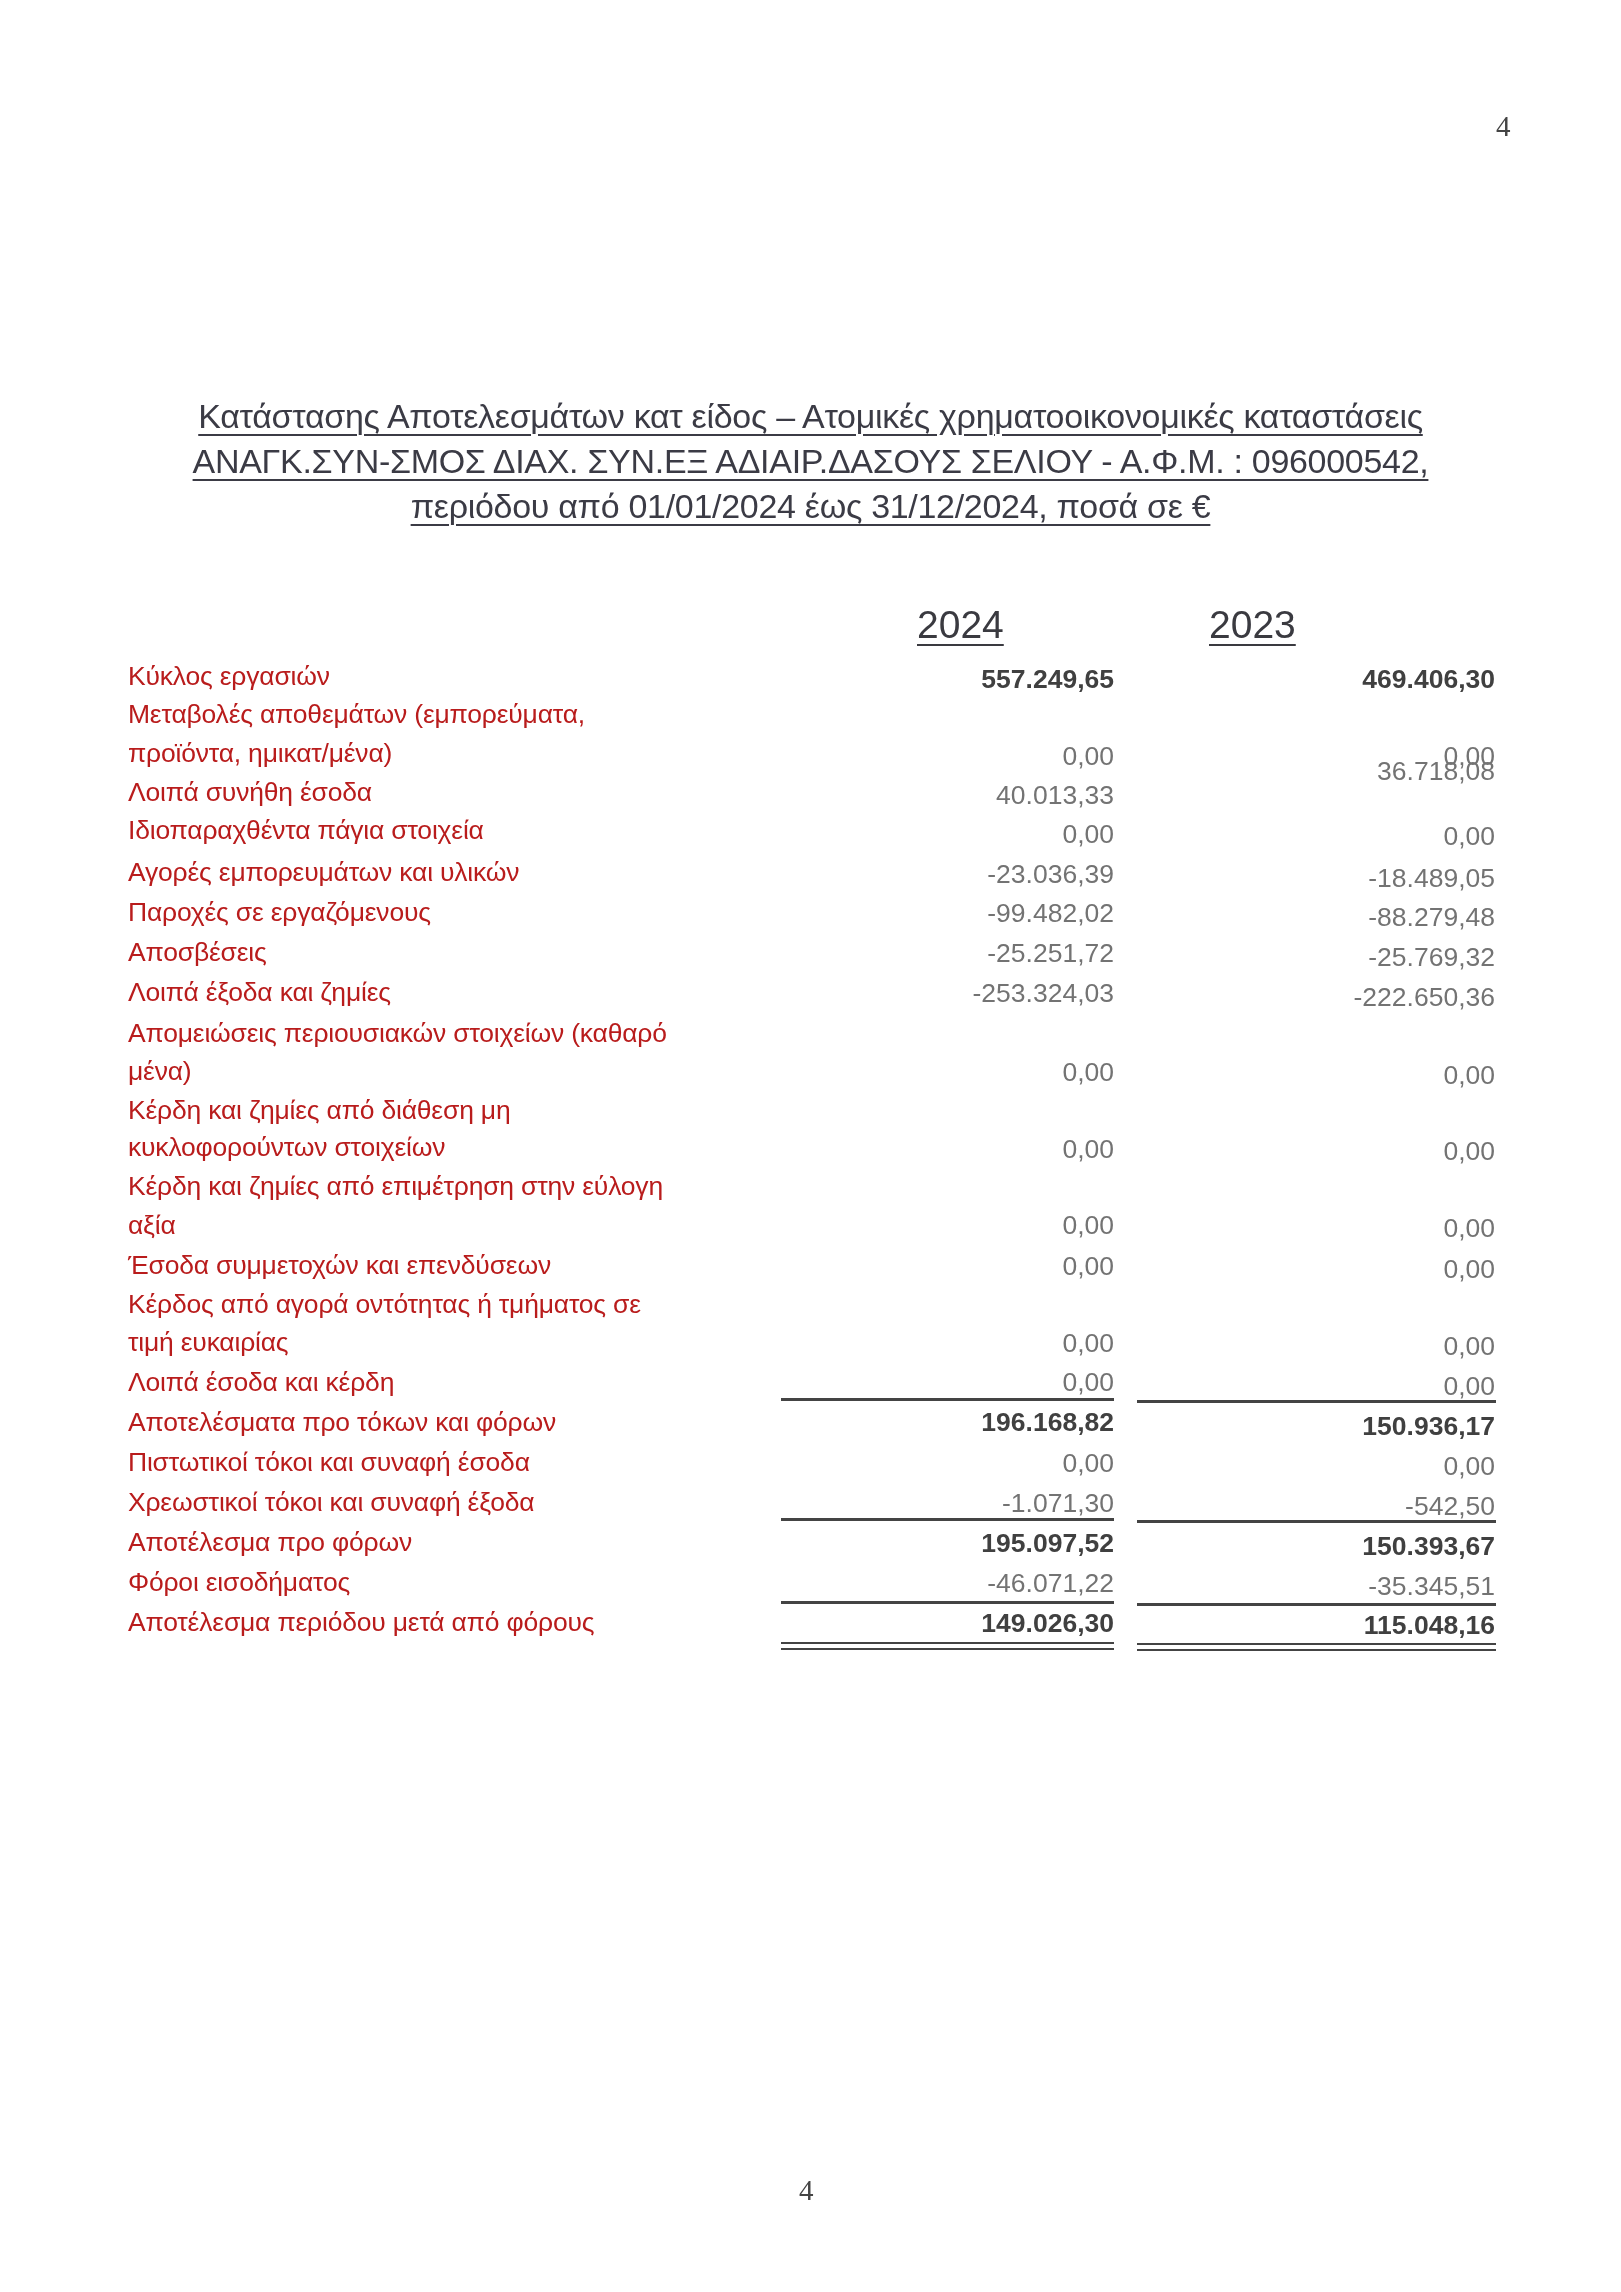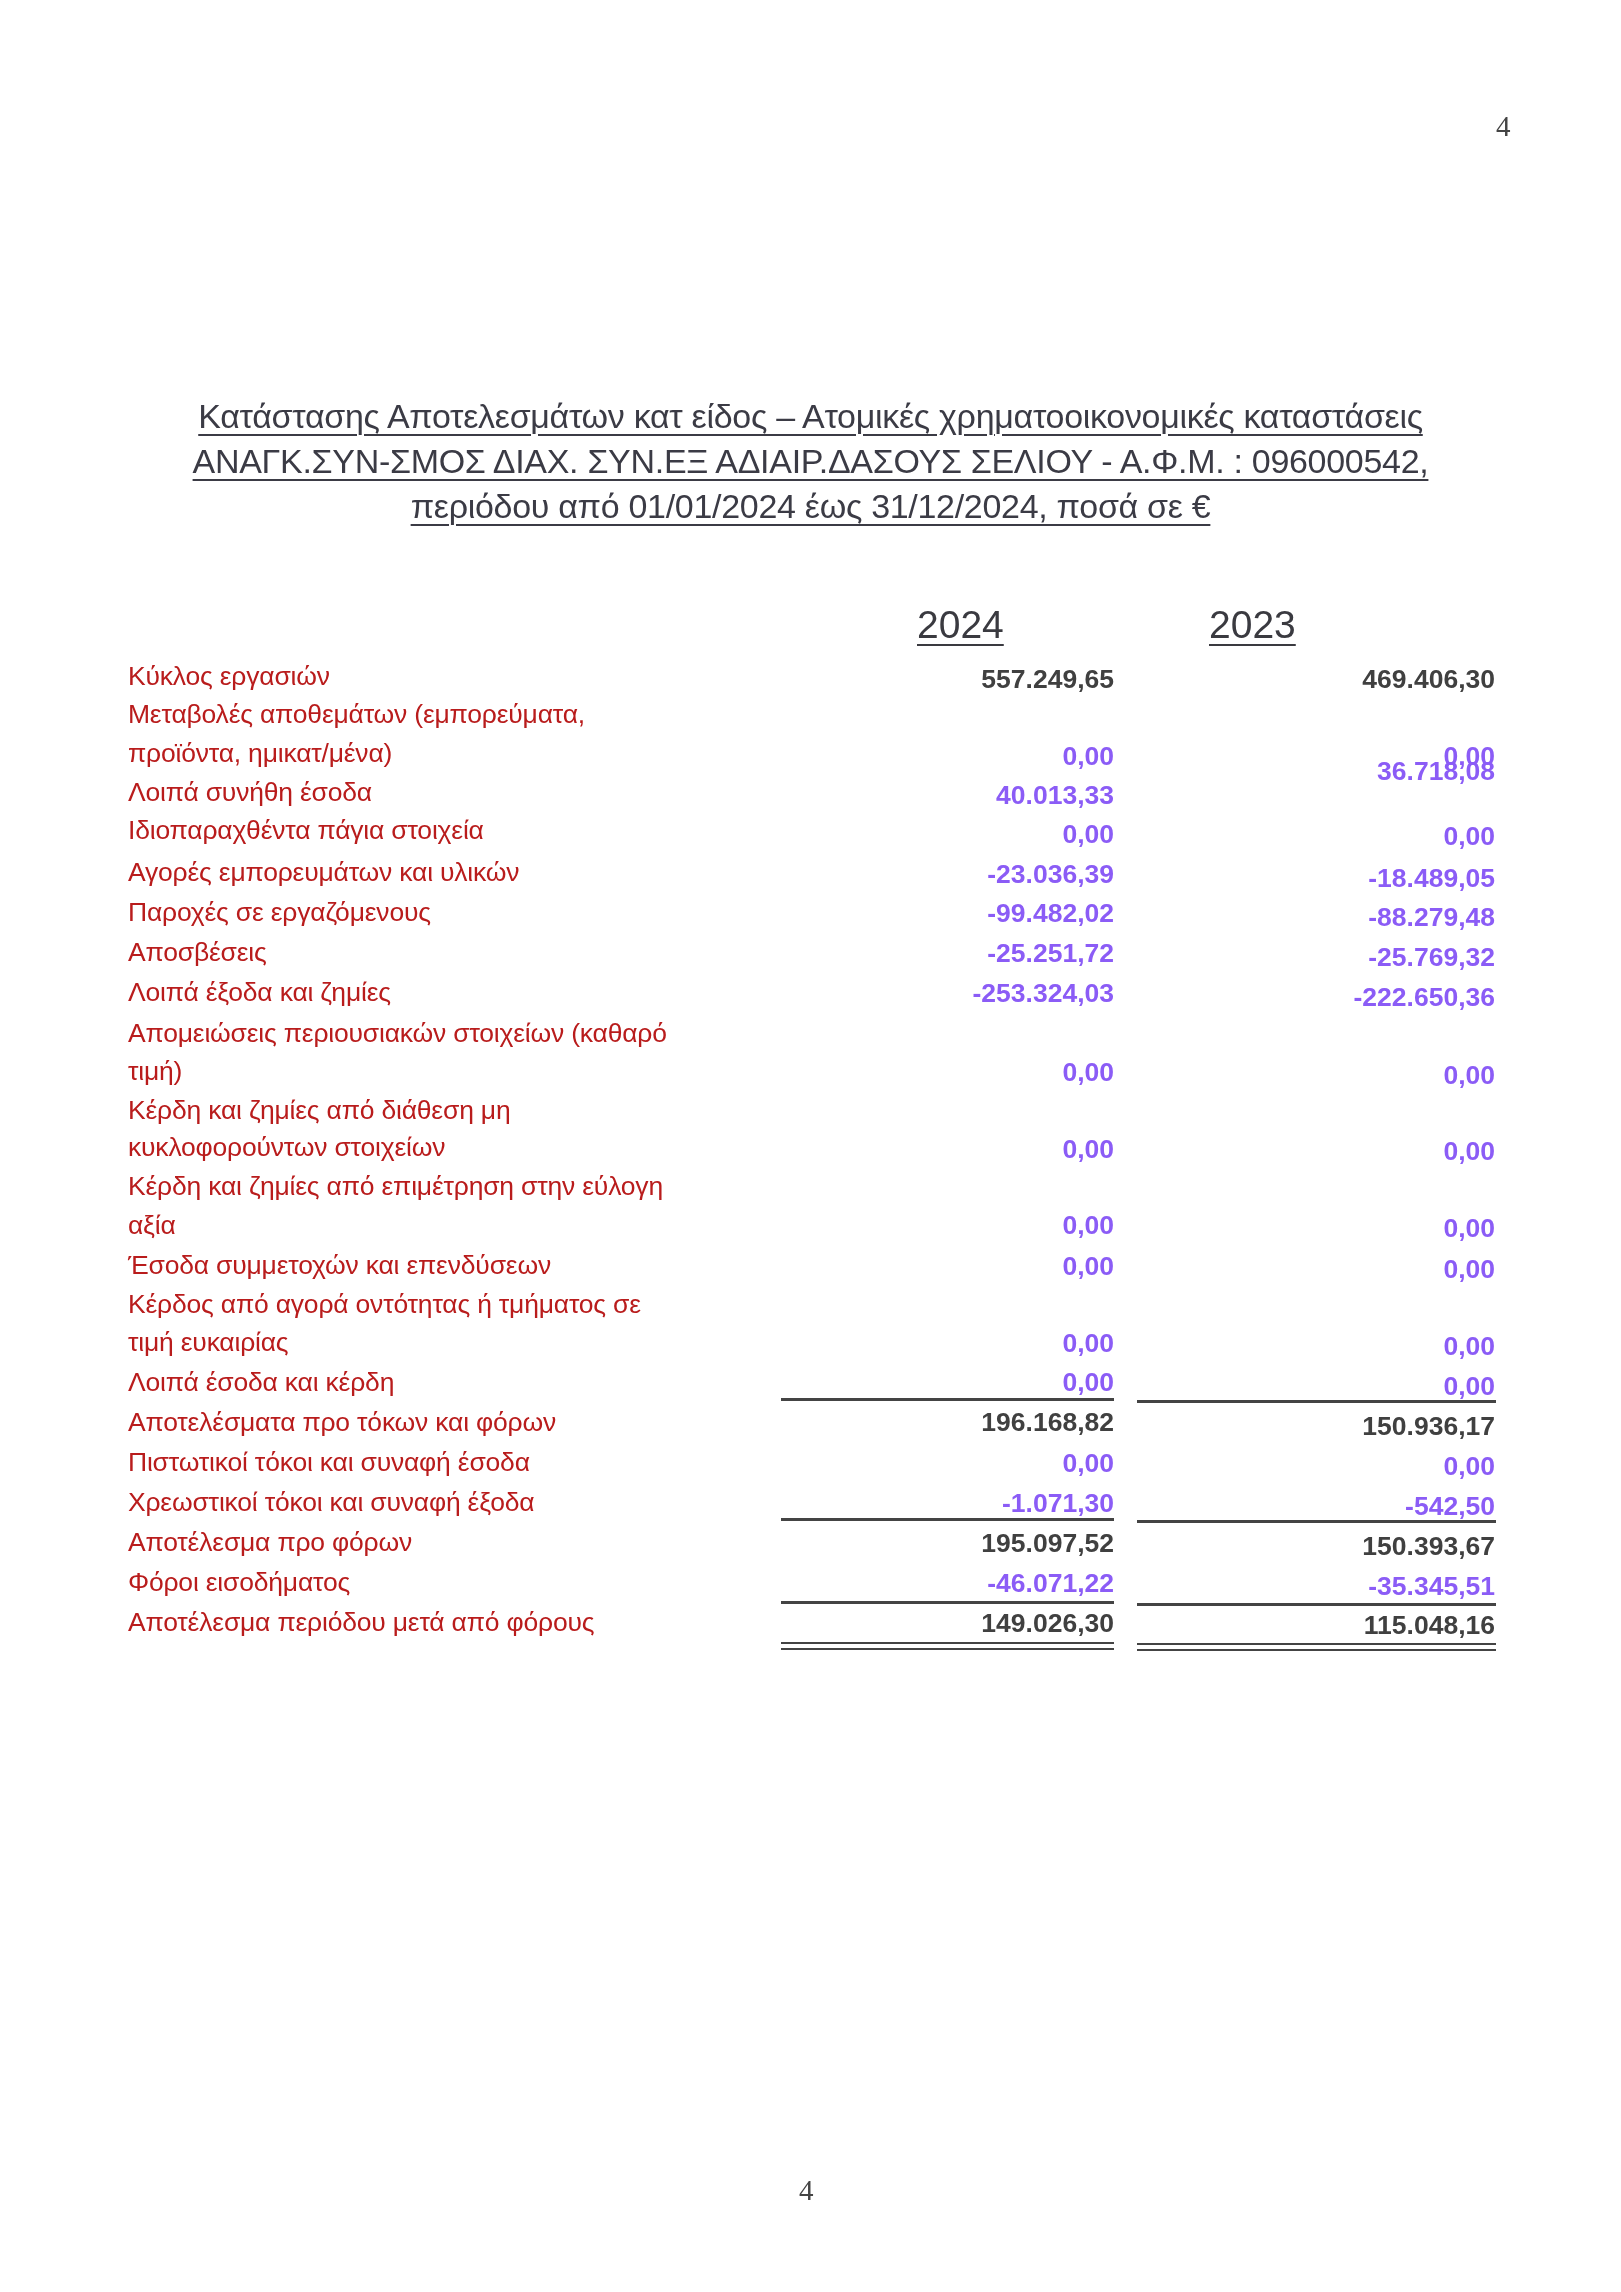--- a/index.html
+++ b/index.html
@@ -11,21 +11,21 @@
            text-decoration:underline; text-decoration-thickness:2px; text-underline-offset:5.9px; letter-spacing:-0.3px; }
   .t1 { top:397px; }
   .t2 { top:442px;text-align:center; }
   .t3 { top:487px; }
   .year { position:absolute; top:603px; font-size:39px; color:#3a3a40; text-decoration:underline;
           text-decoration-thickness:2px; text-underline-offset:5.9px; }
   .y2024 { left:917px; }
   .y2023 { left:1209px; }
   .rows { position:absolute; left:0; top:0; }
   .label { position:absolute; left:128px; font-size:26.5px; color:#b91c1c; white-space:nowrap; letter-spacing:-0.2px; }
-  .val { position:absolute; font-size:26.5px; color:#8b5cf6; text-align:right; width:255px; white-space:nowrap;font-weight:bold; }
+  .val { position:absolute; font-size:26.5px; color:#737373; text-align:right; width:255px; white-space:nowrap; }
   .c1 { left:859px; }
   .c2 { left:1240px; }
   .bold { font-weight:bold; color:#404040; }
   .rule { position:absolute; height:2.9px; background:#444; }
   .r1 { left:781px; width:333px; }
   .r2 { left:1137px; width:359px; }
   .dbl { position:absolute; height:2px; background:#444; }
 </style>
 </head>
 <body>
@@ -68,21 +68,21 @@
 
   <div class="label" style="top:937px">Αποσβέσεις</div>
   <div class="val c1" style="top:938px">-25.251,72</div>
   <div class="val c2" style="top:942px">-25.769,32</div>
 
   <div class="label" style="top:977px">Λοιπά έξοδα και ζημίες</div>
   <div class="val c1" style="top:978px">-253.324,03</div>
   <div class="val c2" style="top:982px">-222.650,36</div>
 
   <div class="label" style="top:1018px">Απομειώσεις περιουσιακών στοιχείων (καθαρό</div>
-  <div class="label" style="top:1056px">τιμή)</div>
+  <div class="label" style="top:1056px">μένα)</div>
   <div class="val c1" style="top:1057px">0,00</div>
   <div class="val c2" style="top:1060px">0,00</div>
 
   <div class="label" style="top:1095px">Κέρδη και ζημίες από διάθεση μη</div>
   <div class="label" style="top:1132px">κυκλοφορούντων στοιχείων</div>
   <div class="val c1" style="top:1134px">0,00</div>
   <div class="val c2" style="top:1136px">0,00</div>
 
   <div class="label" style="top:1171px">Κέρδη και ζημίες από επιμέτρηση στην εύλογη</div>
   <div class="label" style="top:1210px">αξία</div>

